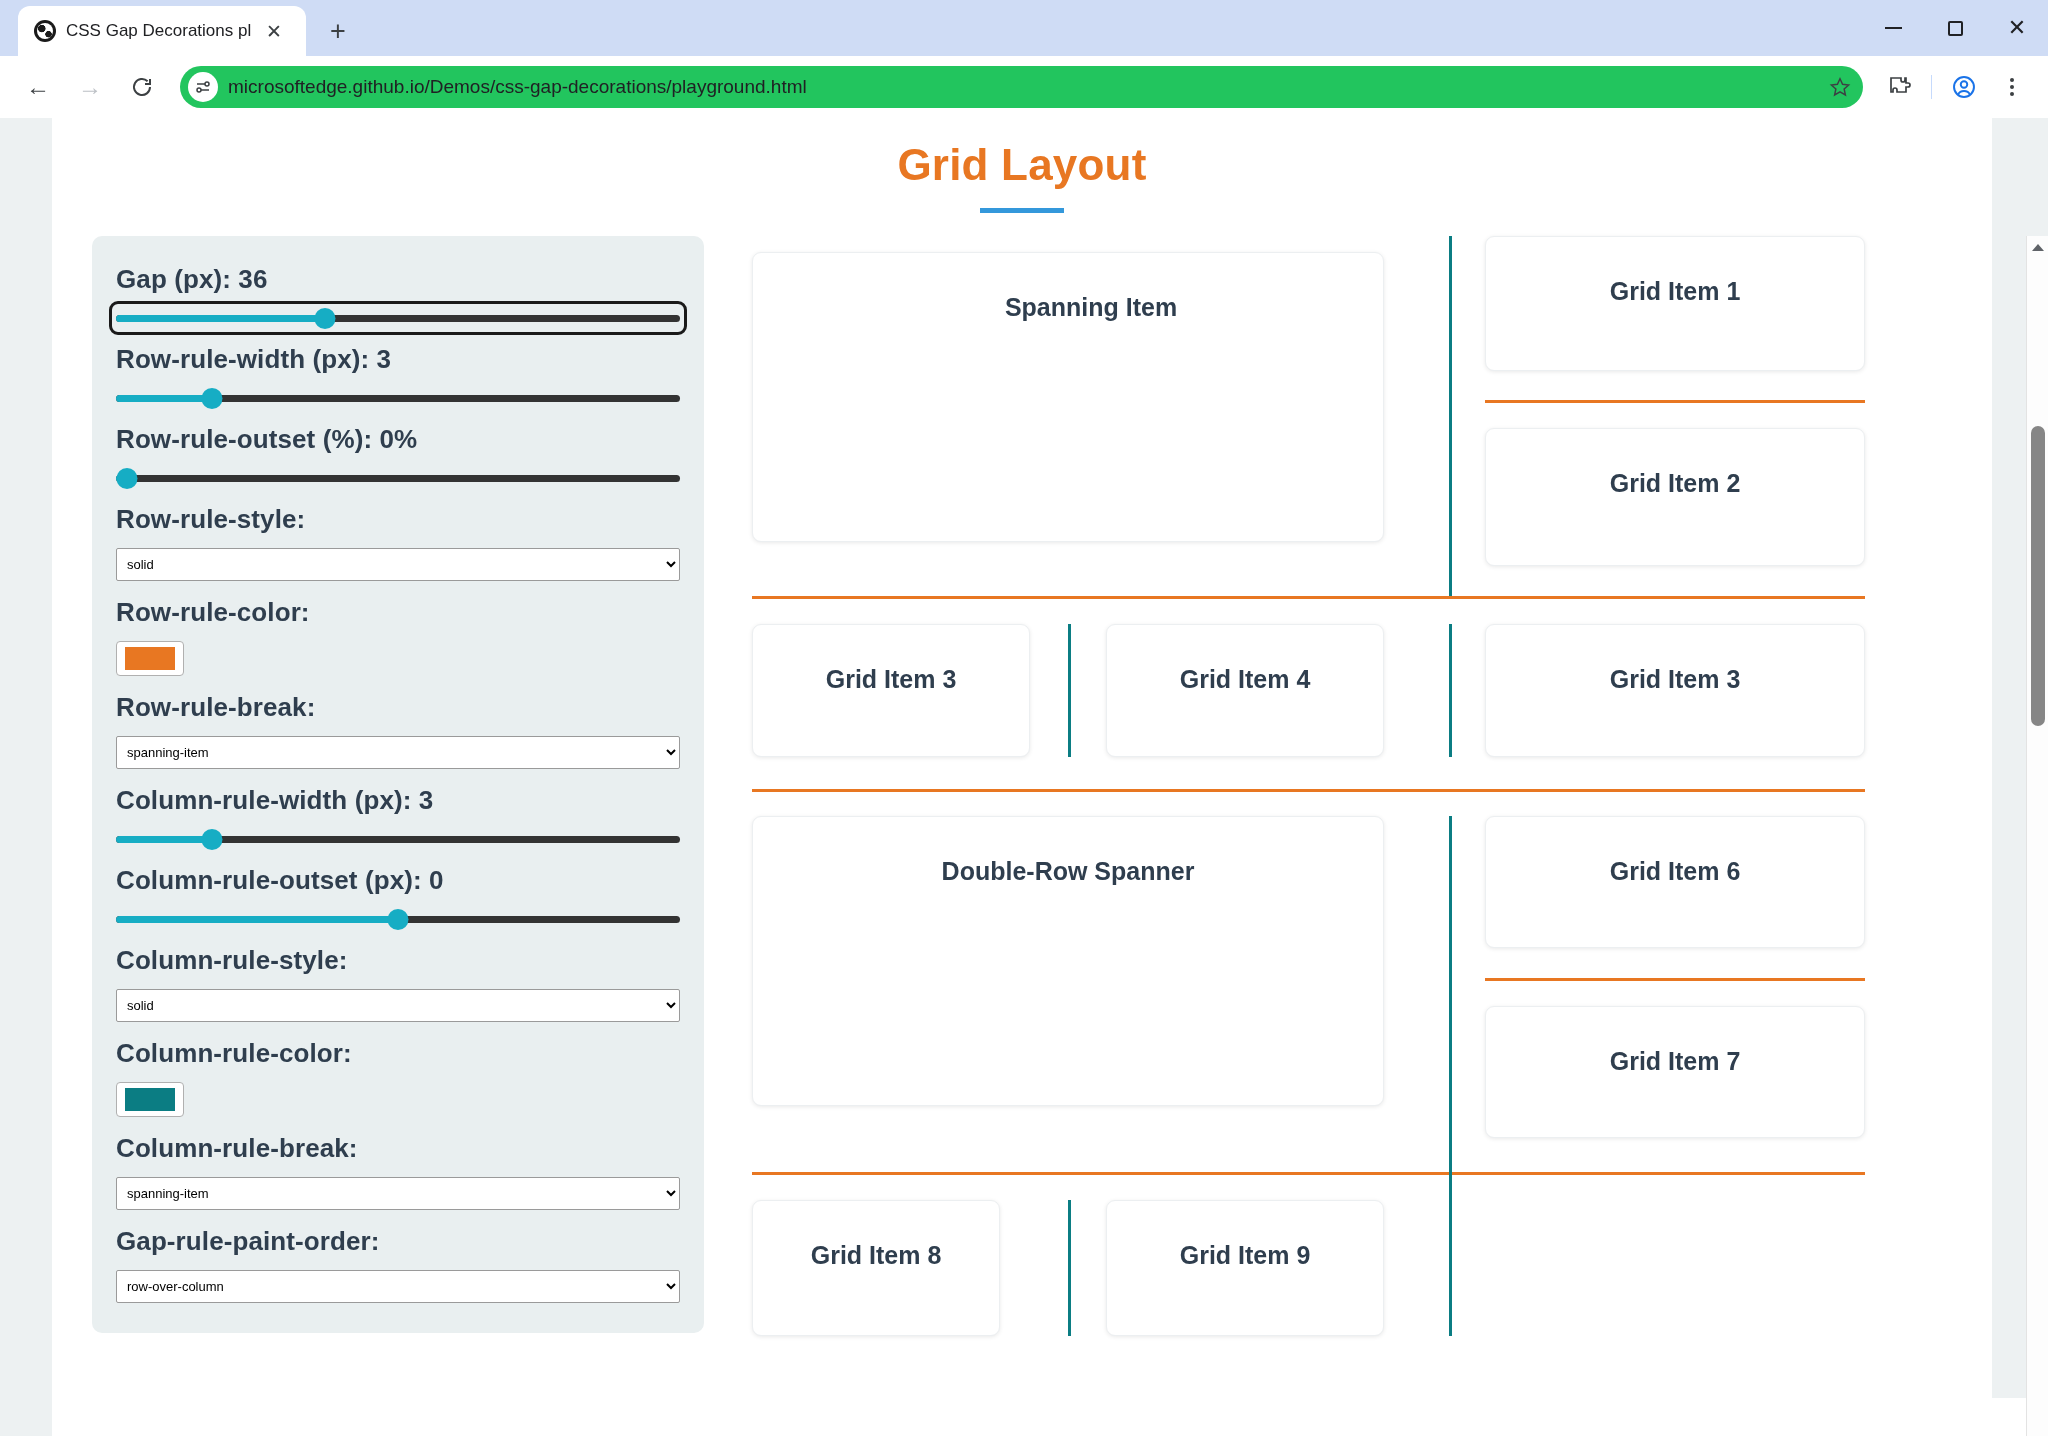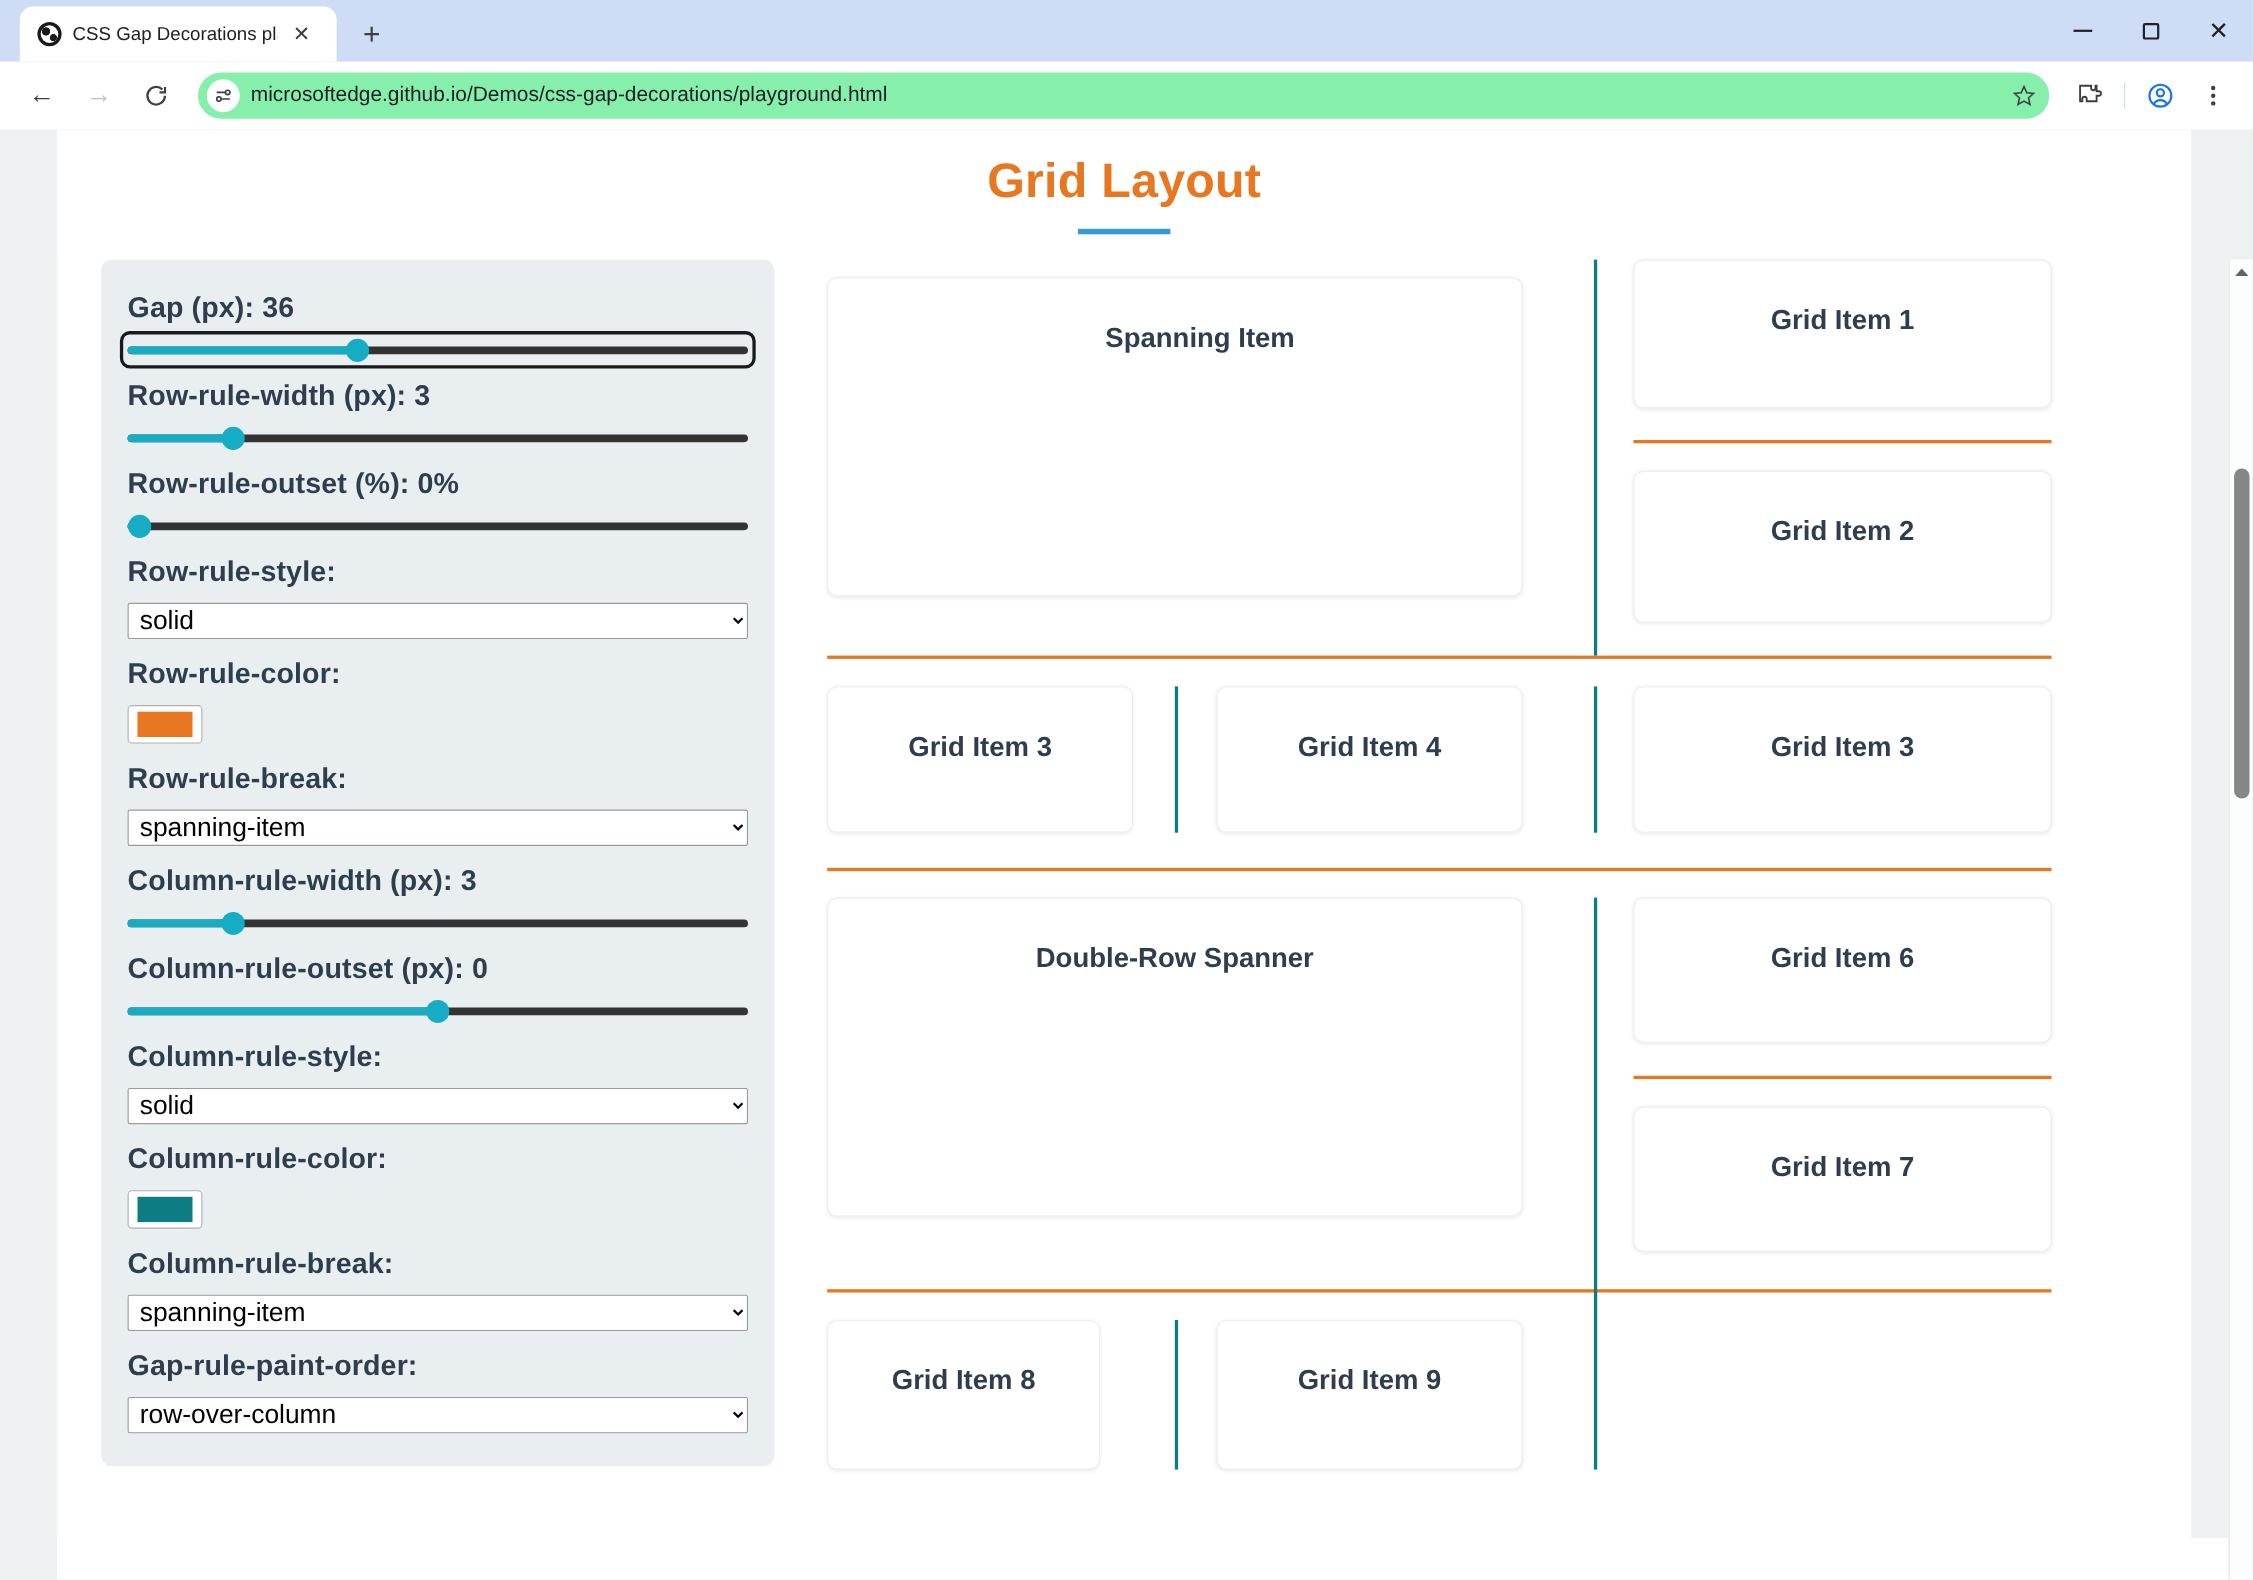--- a/index.html
+++ b/index.html
@@ -64,21 +64,21 @@
   .toolbar {
     height: 62px; background: #ffffff; display: flex; align-items: center;
     padding: 0 14px; gap: 4px; position: relative;
   }
   .navbtn {
     width: 48px; height: 48px; display:flex; align-items:center; justify-content:center;
     border-radius: 50%; font-size: 24px; color:#3c4043;
   }
   .navbtn.disabled { color:#bdc1c6; }
   .omnibox {
-    flex: 1; height: 42px; background: #86efac; border-radius: 21px;
+    flex: 1; height: 42px; background: #22c55e; border-radius: 21px;
     display: flex; align-items: center; padding: 0 16px 0 8px; margin: 0 10px;
     gap: 10px; position: relative;
   }
   .omni-icon {
     width: 30px; height: 30px; border-radius: 50%; background:#ffffff;
     display:flex; align-items:center; justify-content:center; flex:0 0 auto;
   }
   .omni-url { font-size: 19px; color: #202124; white-space: nowrap; }
   .omni-star {
     position:absolute; right: 8px; top: 6px; width: 30px; height: 30px;
@@ -131,21 +131,21 @@
   }
   .track-fill {
     position:absolute; left:0; top: 7px; height: 7px;
     background: #16adc4; border-radius: 4px;
   }
   .thumb {
     position:absolute; top: 0; width: 21px; height: 21px; border-radius: 50%;
     background: #16adc4; transform: translateX(-50%);
   }
   select.ctrl-select {
-    width: 100%; height: 33px; font-size: 24px; color:#000;
+    width: 100%; height: 33px; font-size: 13px; color:#000;
     font-family: "Liberation Sans", sans-serif;
     background: #ffffff; border: 1px solid #9a9a9a; border-radius: 2px;
     padding: 0 6px;
   }
   .color-swatch {
     width: 68px; height: 35px; border: 1px solid #b0b0b0; border-radius: 4px;
     background: #ffffff; display:flex; align-items:center; justify-content:center;
   }
   .color-swatch i { display:block; width: 50px; height: 23px; }
 

